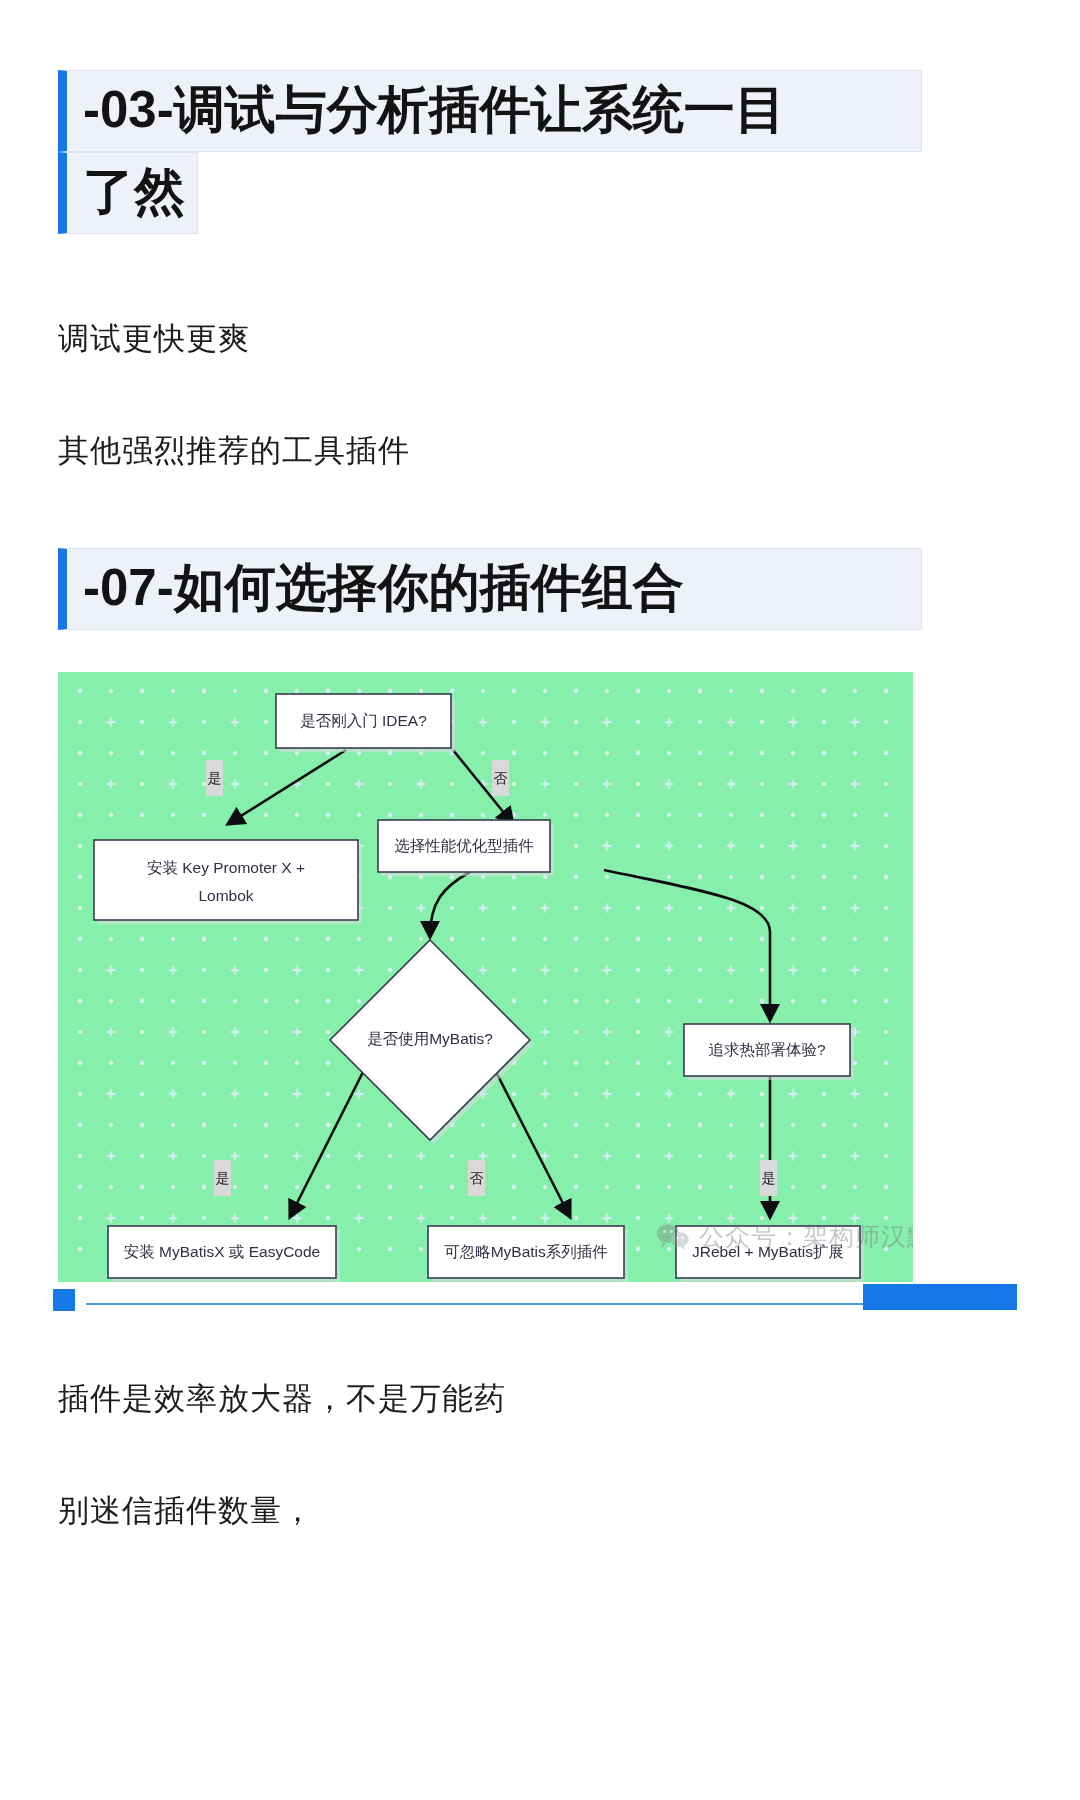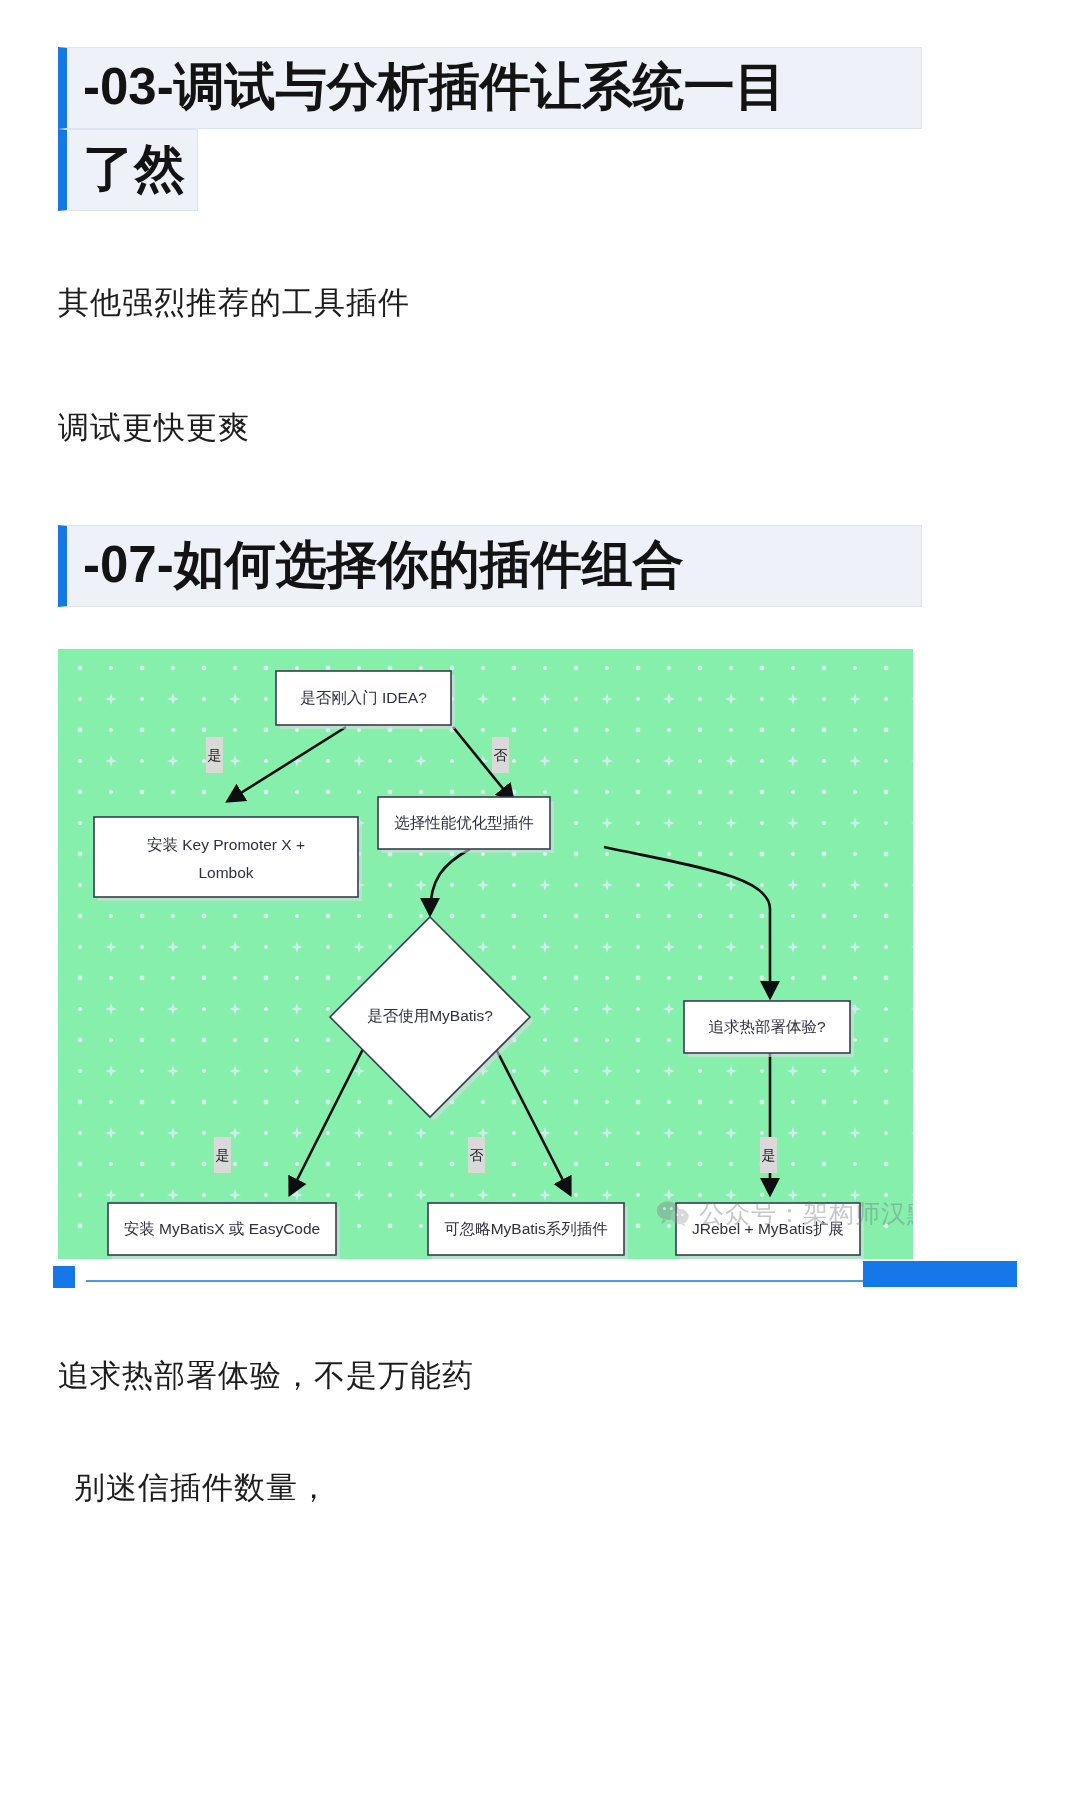--- a/index.html
+++ b/index.html
@@ -39,39 +39,39 @@
     padding: 8px 14px 10px 16px;
     font-size: 51px;
     line-height: 62px;
     font-weight: 700;
     letter-spacing: 0px;
     color: #131313;
     white-space: nowrap;
     box-sizing: border-box;
   }
 
-  #heading-03 { margin-top: 47px; }
+  #heading-03 { margin-top: 70px; }
   #heading-03 .hline.l1 { width: 864px; }
   #heading-03 .hline.l2 { width: 140px; }
 
   #heading-04 { margin-top: 77px; }
   #heading-04 .hline.l1 { width: 864px; }
 
   
   .para {
     font-size: 31px;
     line-height: 40px;
     color: #1d1d1d;
     font-weight: 400;
     letter-spacing: 1px;
   }
   #para-1 { margin-top: 85px; }
   #para-2 { margin-top: 72px; }
   #para-3 { margin-top: 67px; }
-  #para-4 { margin-top: 72px; margin-left: 16px; }
+  #para-4 { margin-top: 72px; }
 
   
   .figure {
     position: relative;
     margin-top: 42px;
     width: 855px;
     height: 610px;
     background: #86efac;
     overflow: hidden;
   }
@@ -168,23 +168,23 @@
 </head>
 <body>
 
 <div class="page">
 
   <div class="section-heading" id="heading-03">
     <div class="hline l1">-03-调试与分析插件让系统一目</div><br>
     <div class="hline l2">了然</div>
   </div>
 
+  <p class="para" id="para-1">调试更快更爽</p>
+
   <p class="para" id="para-2">其他强烈推荐的工具插件</p>
-
-  <p class="para" id="para-1">调试更快更爽</p>
 
   <div class="section-heading" id="heading-04">
     <div class="hline l1">-07-如何选择你的插件组合</div>
   </div>
 
   <div class="figure">
 
     <div class="gridbg">
       <svg width="100%" height="100%" xmlns="http://www.w3.org/2000/svg" aria-hidden="true">
         <defs>
@@ -305,17 +305,17 @@
       <span class="wm-text">公众号：架构师汉默</span>
     </div>
   </div>
 
   <div class="figure-rule">
     <div class="sq"></div>
     <div class="line"></div>
     <div class="blk"></div>
   </div>
 
-  <p class="para" id="para-3">追求热部署体验，不是万能药</p>
+  <p class="para" id="para-3">插件是效率放大器，不是万能药</p>
 
   <p class="para" id="para-4">别迷信插件数量，</p>
 
 </div>
 
 </body></html>

